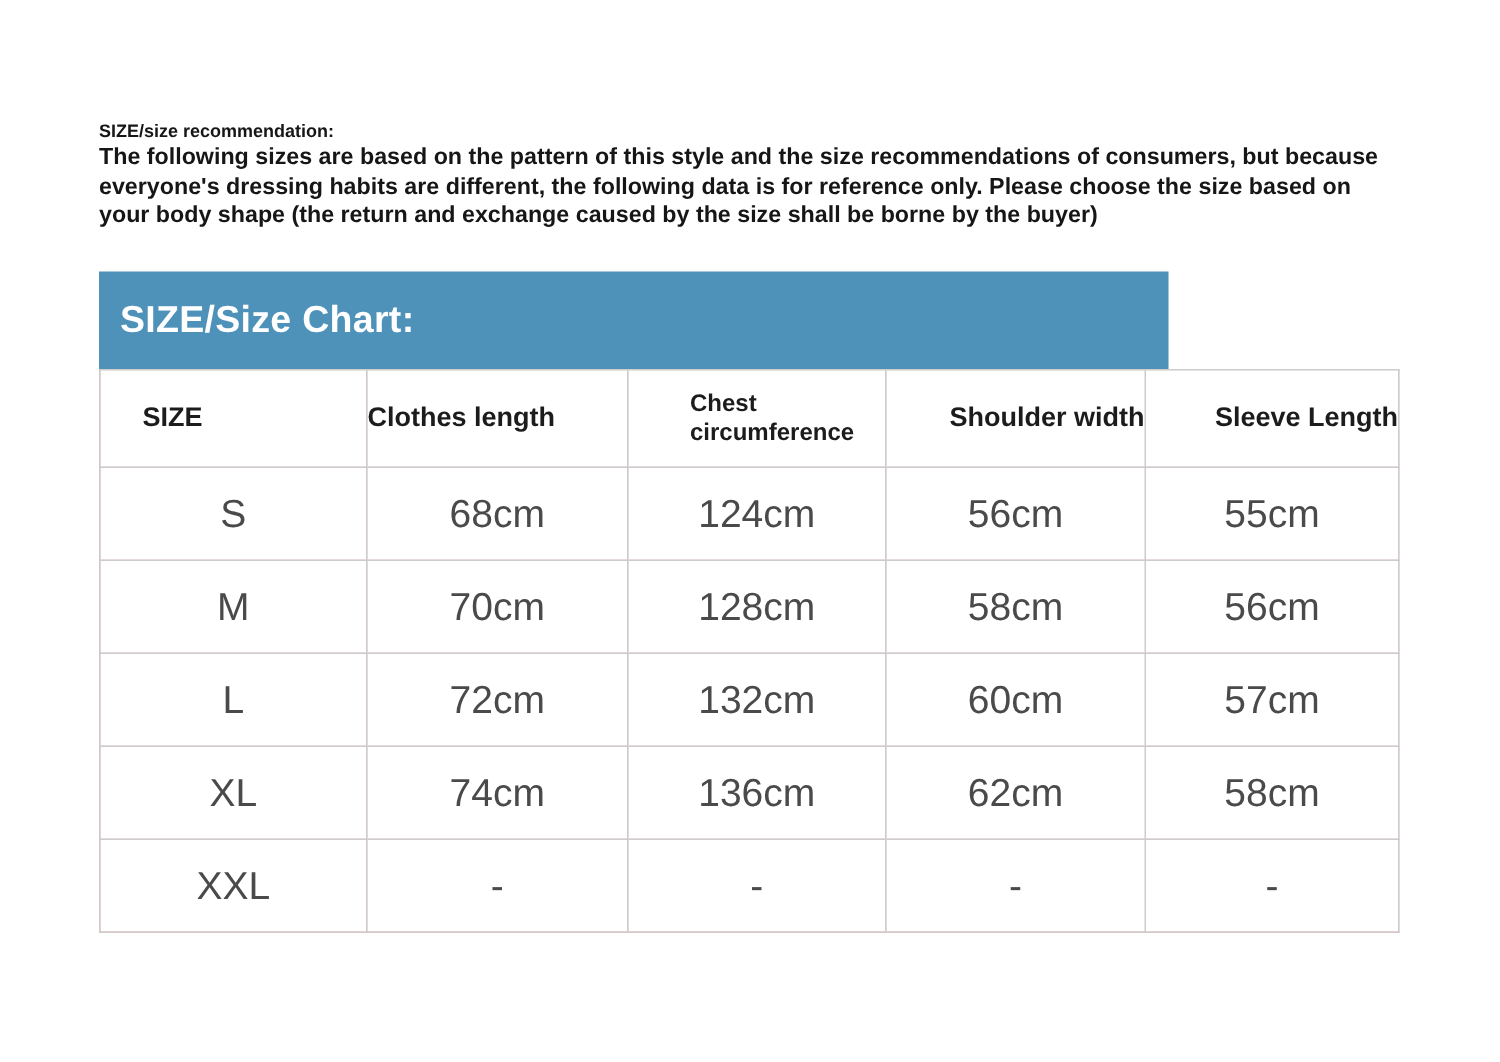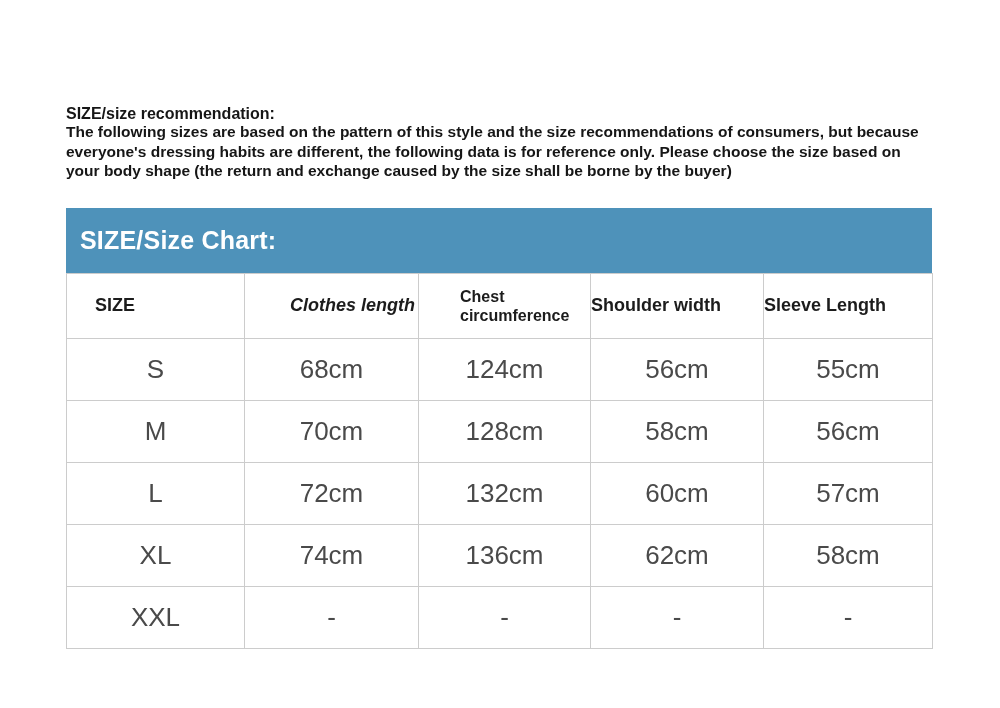--- a/index.html
+++ b/index.html
@@ -10,37 +10,37 @@
     color: #111111;
     overflow: hidden;
   }
   .page {
     width: 1000px;
     height: 708px;
     padding-left: 66px;
     background: #ffffff;
   }
   .page-title {
-    margin-top: 106px;
-    font-size: 16px;
+    margin-top: 79px;
+    font-size: 12px;
     font-weight: 700;
     line-height: 16px;
     color: #161616;
   }
   .disclaimer {
     width: 866px;
     max-width: 866px;
     font-size: 15.5px;
     font-weight: 700;
     line-height: 19.5px;
     color: #161616;
   }
   .banner {
     margin-top: 27px;
-    width: 866px;
+    width: 713px;
     height: 65px;
     background: #4e92ba;
     display: flex;
     align-items: center;
     padding-left: 14px;
   }
   .banner-title {
     color: #ffffff;
     font-size: 25px;
     font-weight: 700;
@@ -62,24 +62,24 @@
     border: 1px solid #cccccc;
     background: #ffffff;
   }
   table.size-table thead tr { height: 65px; }
   table.size-table tbody tr { height: 62px; }
   th {
     font-size: 18px;
     font-weight: 700;
     color: #1c1c1c;
     vertical-align: middle;
-    text-align: left;
+    text-align: right;
   }
   th.col-size  { text-align: left;  padding-left: 28px; }
-  th.col-clothes { text-align: right; padding-right: 3px; font-style: italic; }
+  th.col-clothes { text-align: left; padding-right: 3px; }
   th.col-chest {
     text-align: left;
     padding-left: 41px;
     padding-right: 24px;
     font-size: 16px;
     line-height: 19px;
   }
   td {
     font-size: 26px;
     font-weight: 400;

